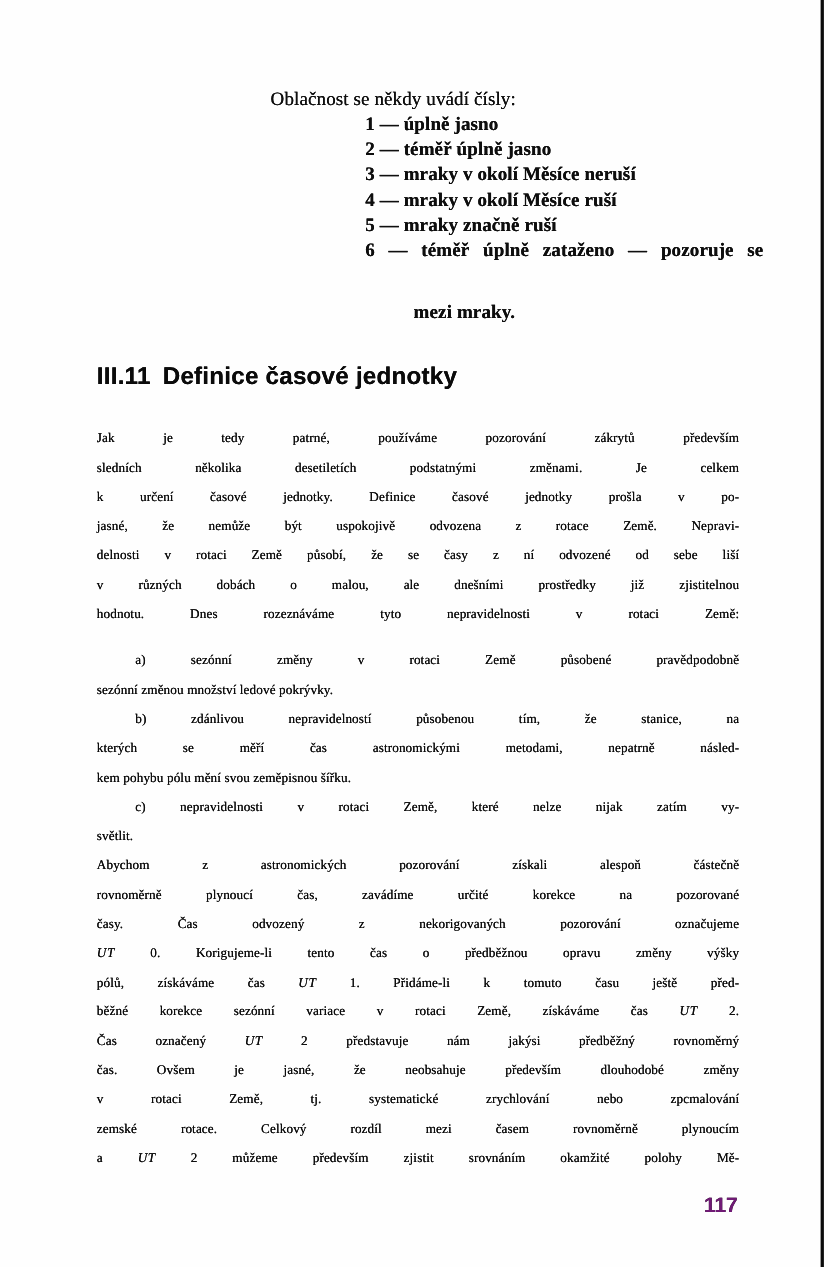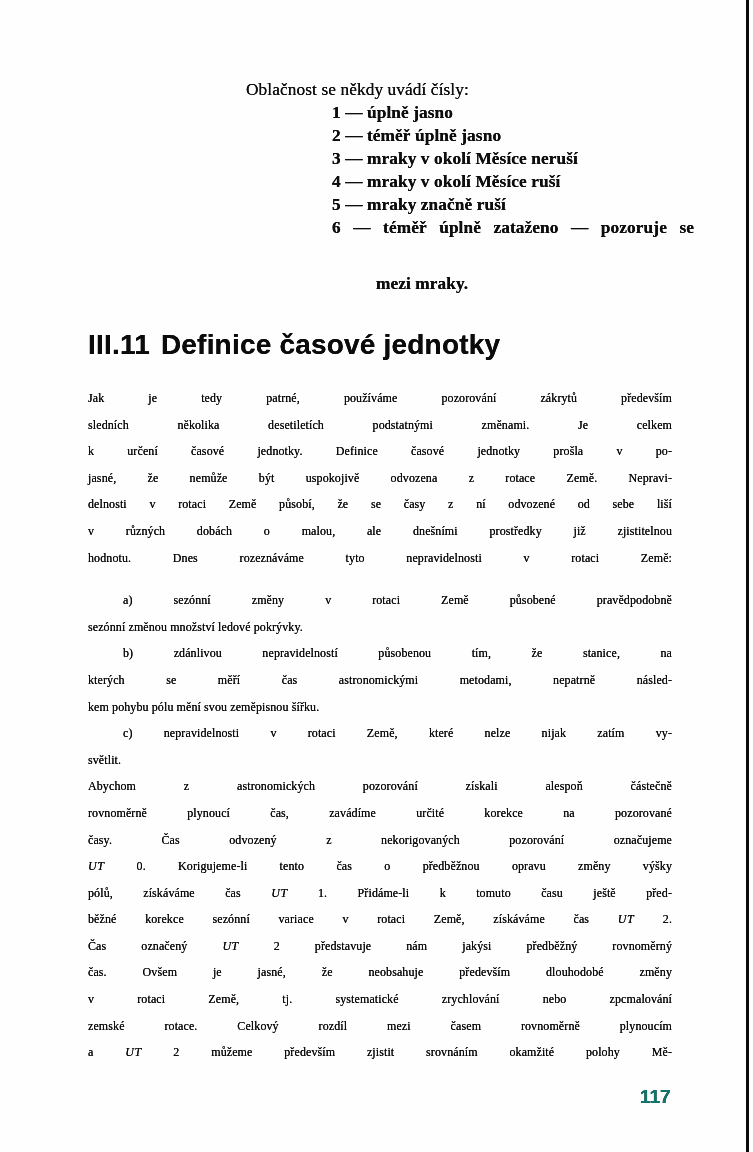--- a/index.html
+++ b/index.html
@@ -56,21 +56,21 @@
   .cloud-line.cont {
     padding-left: 44px;
     margin-top: 33px;
   }
   
   .heading {
     position: absolute;
     left: 88px; top: 329px;
     margin: 0;
     font-family: "Liberation Sans", sans-serif;
-    font-size: 28px;
+    font-size: 22px;
     font-weight: 700;
     letter-spacing: 0.2px;
     color: #0b0b0b;
     display: flex;
     gap: 11px;
     text-shadow: 0 0 0.3px #000;
   }
   
   .body-text {
     position: absolute;
@@ -95,21 +95,21 @@
     font-style: italic;
     letter-spacing: 0.5px;
   }
   
   .page-number {
     position: absolute;
     left: 640px; top: 1086px;
     font-family: "Liberation Sans", sans-serif;
     font-size: 19px;
     font-weight: 700;
-    color: #0f766e;
+    color: #701a75;
     text-shadow: 0 0 0.3px #000;
   }
 </style>
 </head>
 <body>
 
 <div class="page">
   <div class="edge"></div>
 
   <div class="cloud">

